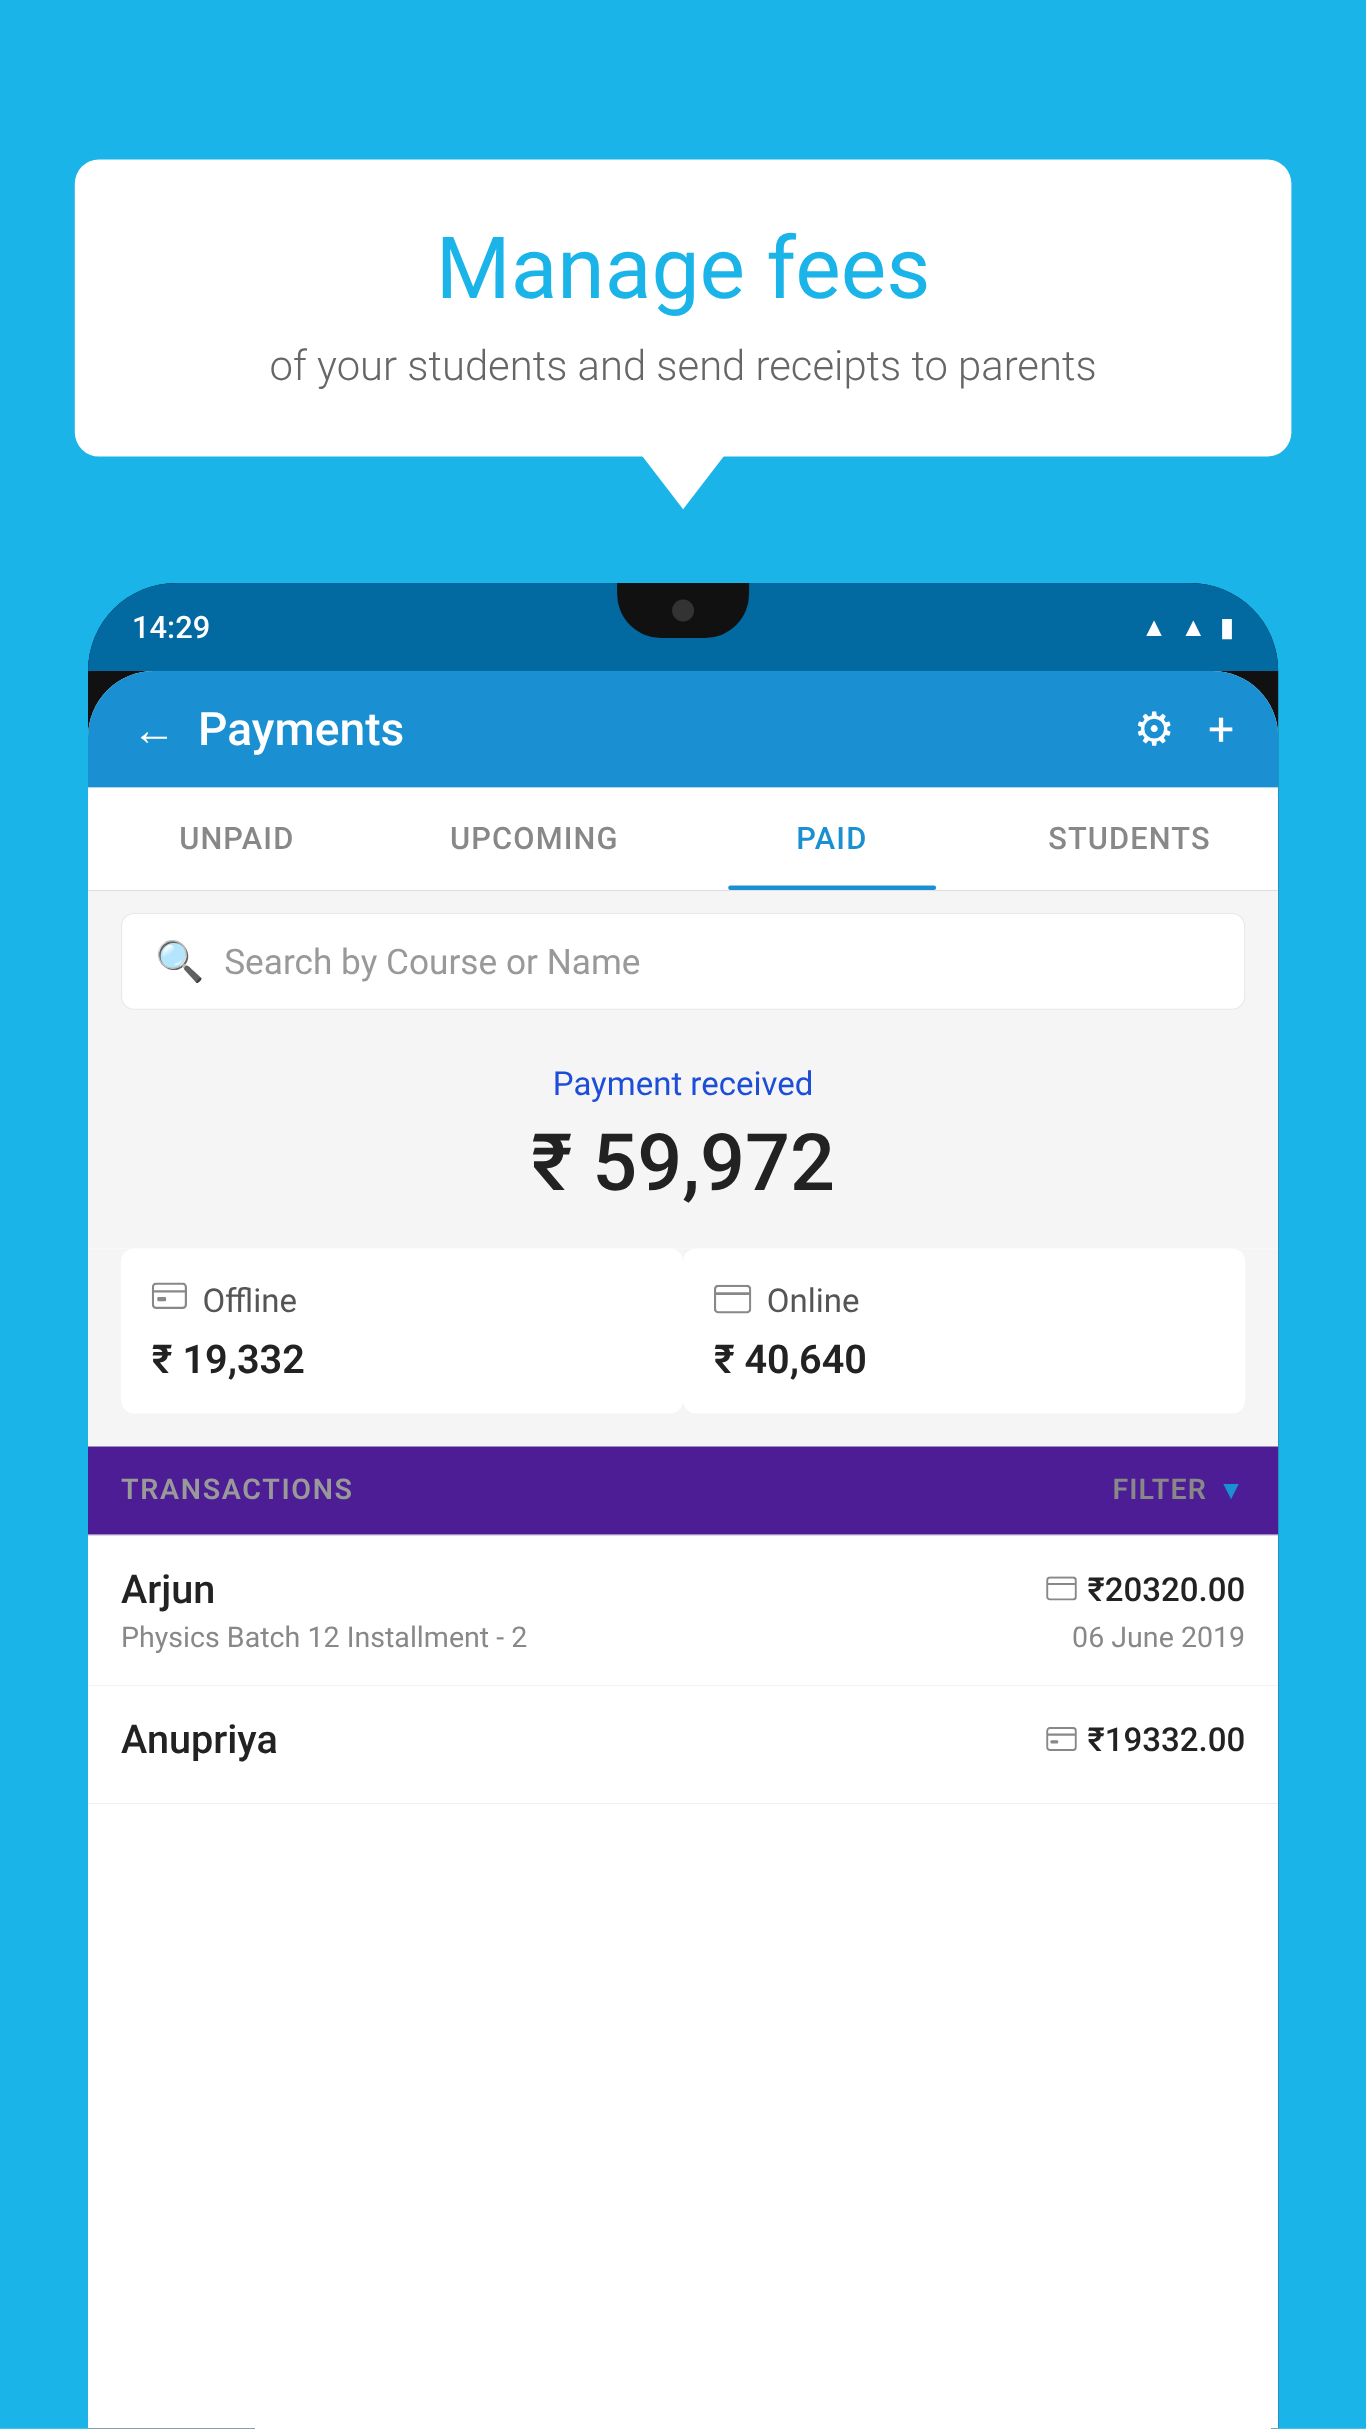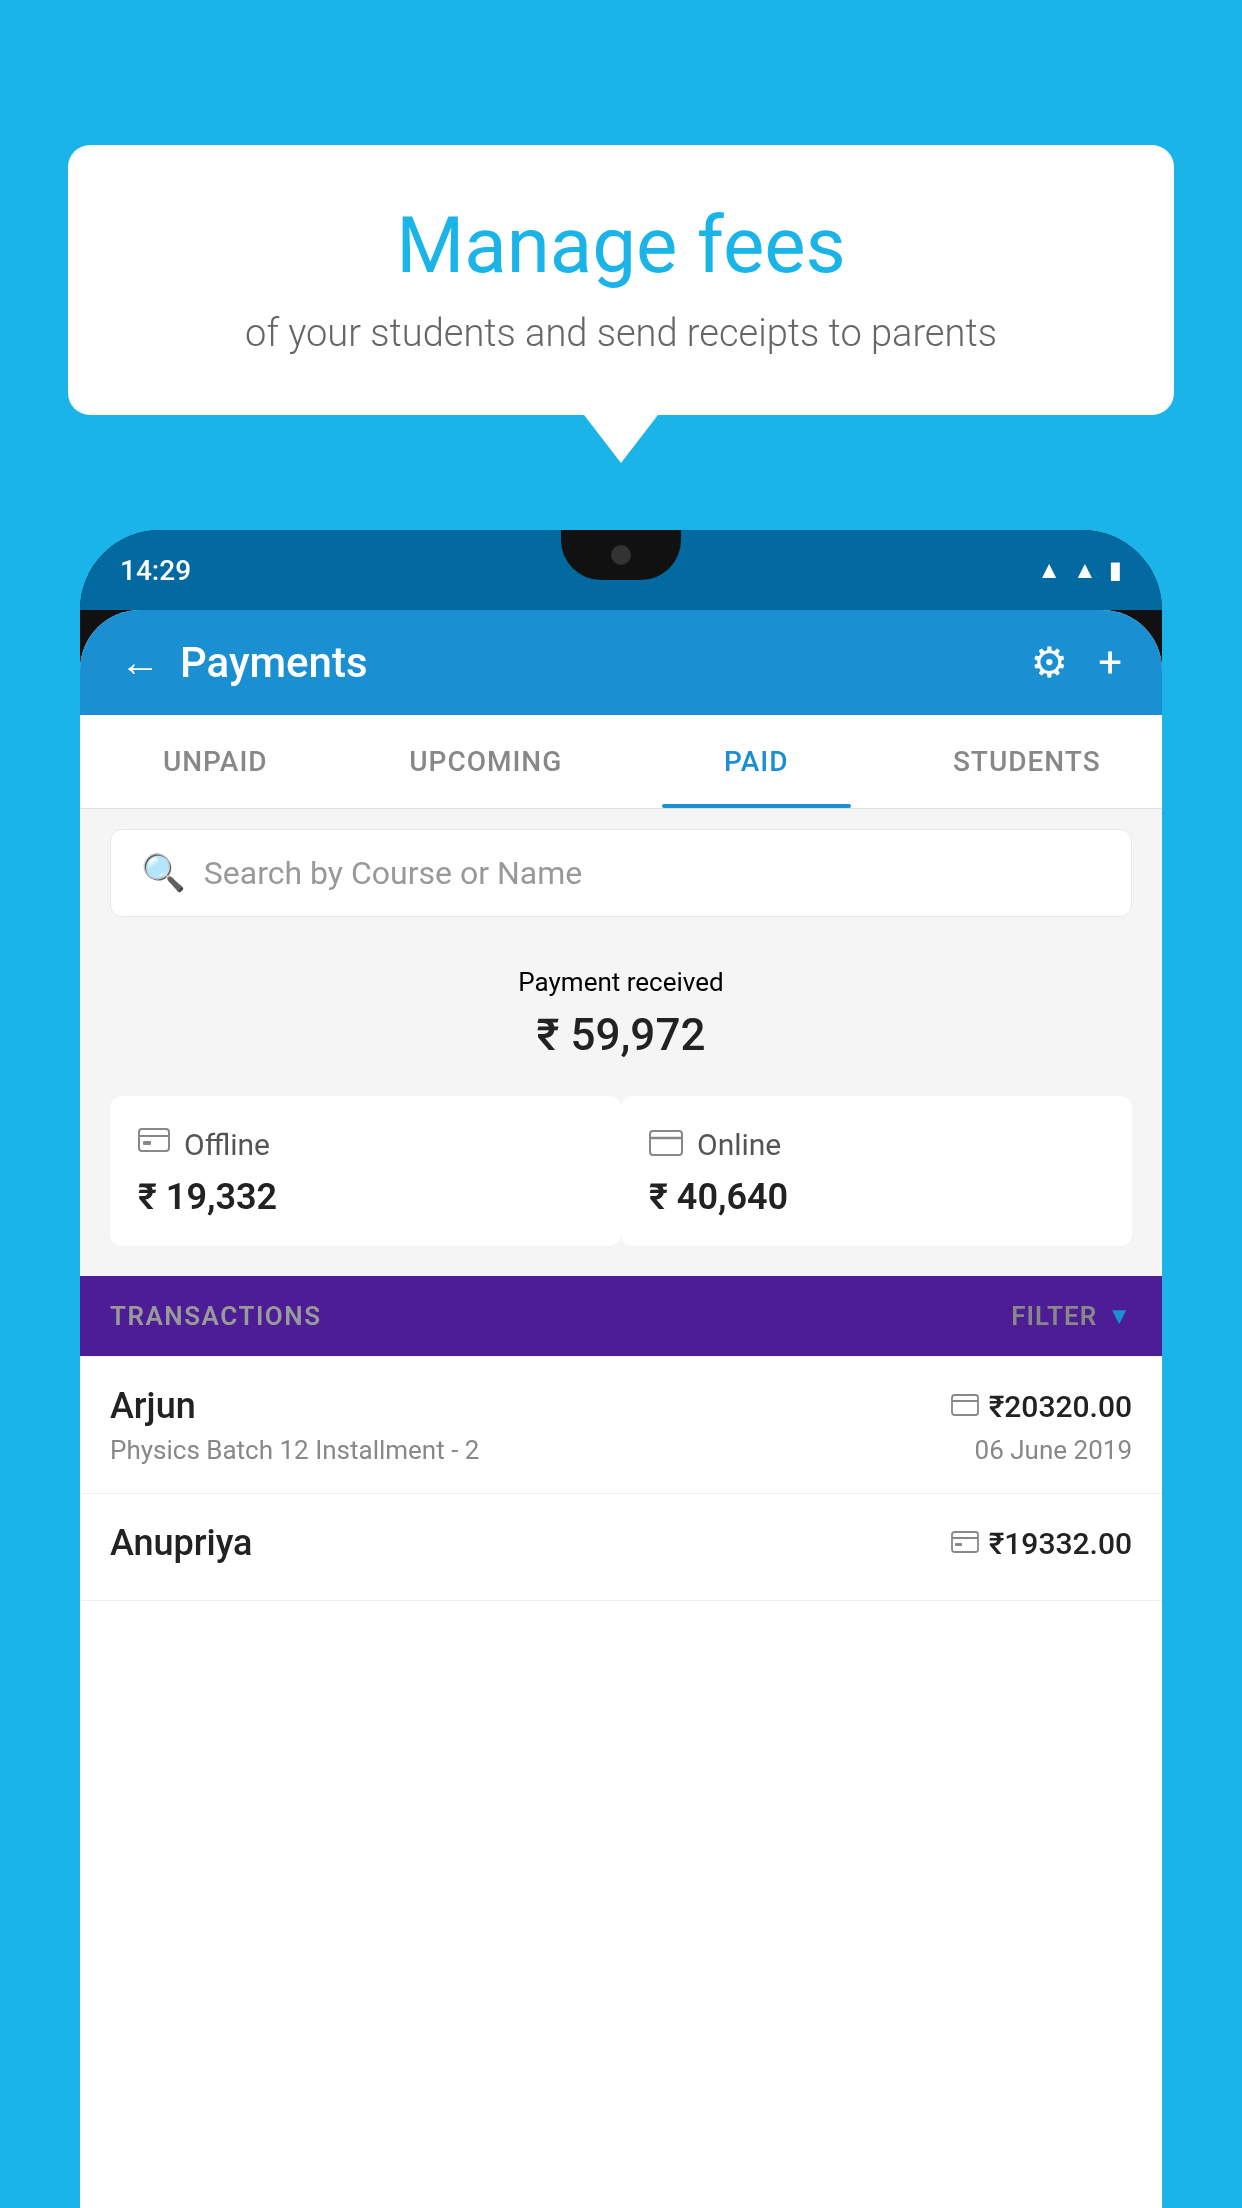--- a/index.html
+++ b/index.html
@@ -229,28 +229,28 @@
     }
 
     
     .payment-summary {
       background: #f5f5f5;
       padding: 30px 40px 35px;
       text-align: center;
     }
 
     .payment-received-label {
-      color: #000000;
-      font-size: 26px;
+      color: #1d4ed8;
+      font-size: 30px;
       margin-bottom: 12px;
     }
 
     .payment-amount {
       color: #222;
-      font-size: 44px;
+      font-size: 72px;
       font-weight: 500;
     }
 
     
     .payment-cards {
       background: #f5f5f5;
       padding: 0 30px 30px;
       display: flex;
     }
 

